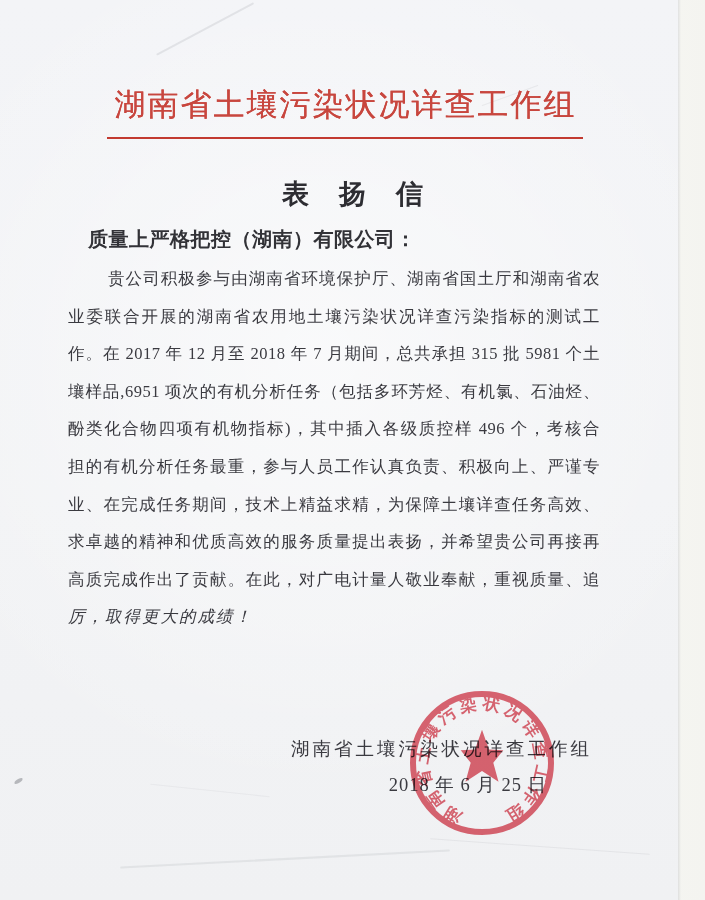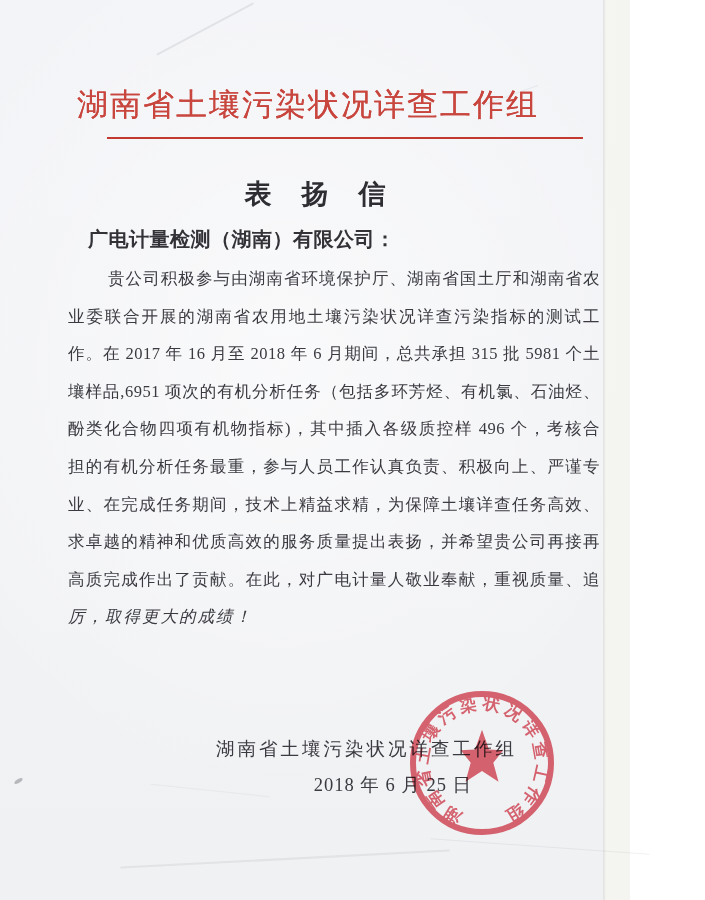--- a/index.html
+++ b/index.html
@@ -5,21 +5,21 @@
   html, body {
     margin: 0;
     padding: 0;
     width: 705px;
     height: 900px;
     overflow: hidden;
     font-family: "Liberation Serif", "DejaVu Serif", serif;
   }
   .page {
     position: relative;
-    width: 630px;
+    width: 705px;
     height: 900px;
     background:
       radial-gradient(ellipse 90% 70% at 45% 40%, rgba(255,255,255,0.55), rgba(255,255,255,0) 70%),
       linear-gradient(180deg, #f3f4f7 0%, #f2f3f5 55%, #f0f1f3 100%);
   }
   
   .edge-strip {
     position: absolute;
     top: 0; right: 0;
     width: 27px; height: 900px;
@@ -144,26 +144,26 @@
   <div class="streak s3"></div>
   <div class="streak s4"></div>
   <div class="streak s5"></div>
   <div class="speck"></div>
 
   <div class="letterhead-org">湖南省土壤污染状况详查工作组</div>
   <div class="letterhead-rule"></div>
 
   <div class="letter-title">表扬信</div>
 
-  <div class="recipient">广电计量检测（湖南）有限公司：</div>
+  <div class="recipient">质量上严格把控（湖南）有限公司：</div>
 
   <div class="letter-body">
     <div class="body-line indent">贵公司积极参与由湖南省环境保护厅、湖南省国土厅和湖南省农</div>
     <div class="body-line">业委联合开展的湖南省农用地土壤污染状况详查污染指标的测试工</div>
-    <div class="body-line">作。在 2017 年 16 月至 2018 年 6 月期间，总共承担 315 批 5981 个土</div>
+    <div class="body-line">作。在 2017 年 12 月至 2018 年 7 月期间，总共承担 315 批 5981 个土</div>
     <div class="body-line">壤样品,6951 项次的有机分析任务（包括多环芳烃、有机氯、石油烃、</div>
     <div class="body-line">酚类化合物四项有机物指标)，其中插入各级质控样 496 个，考核合</div>
     <div class="body-line">担的有机分析任务最重，参与人员工作认真负责、积极向上、严谨专</div>
     <div class="body-line">业、在完成任务期间，技术上精益求精，为保障土壤详查任务高效、</div>
     <div class="body-line">求卓越的精神和优质高效的服务质量提出表扬，并希望贵公司再接再</div>
     <div class="body-line">高质完成作出了贡献。在此，对广电计量人敬业奉献，重视质量、追</div>
     <div class="body-line last">厉，取得更大的成绩！</div>
   </div>
 
   <div class="signature-org">湖南省土壤污染状况详查工作组</div>

